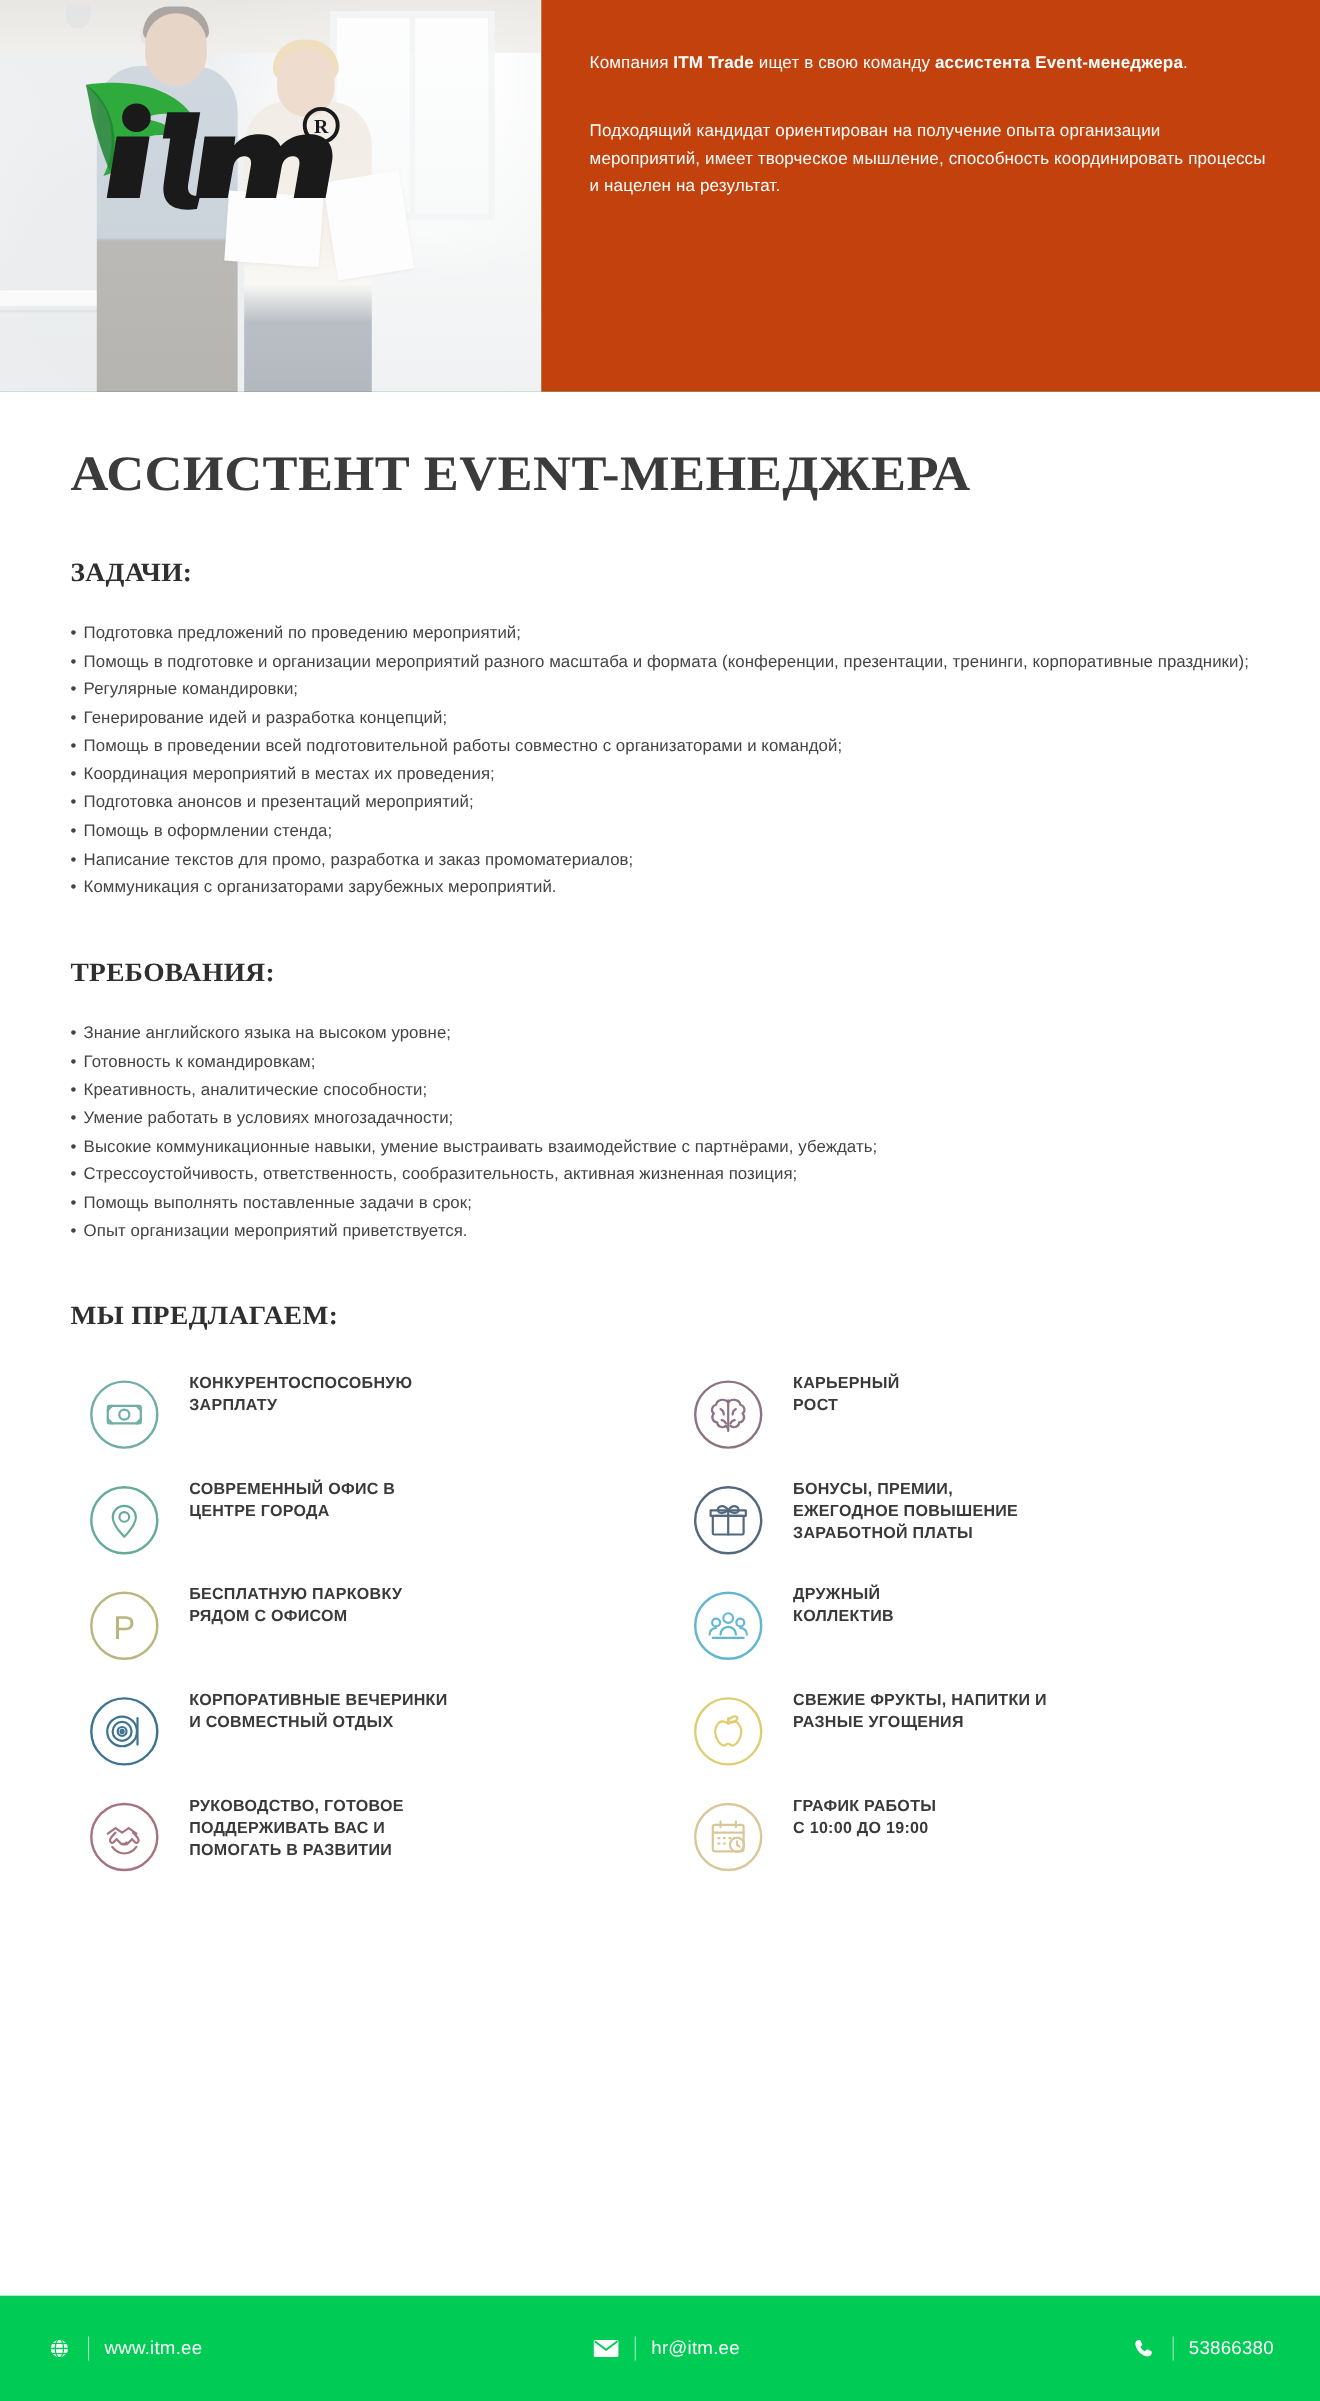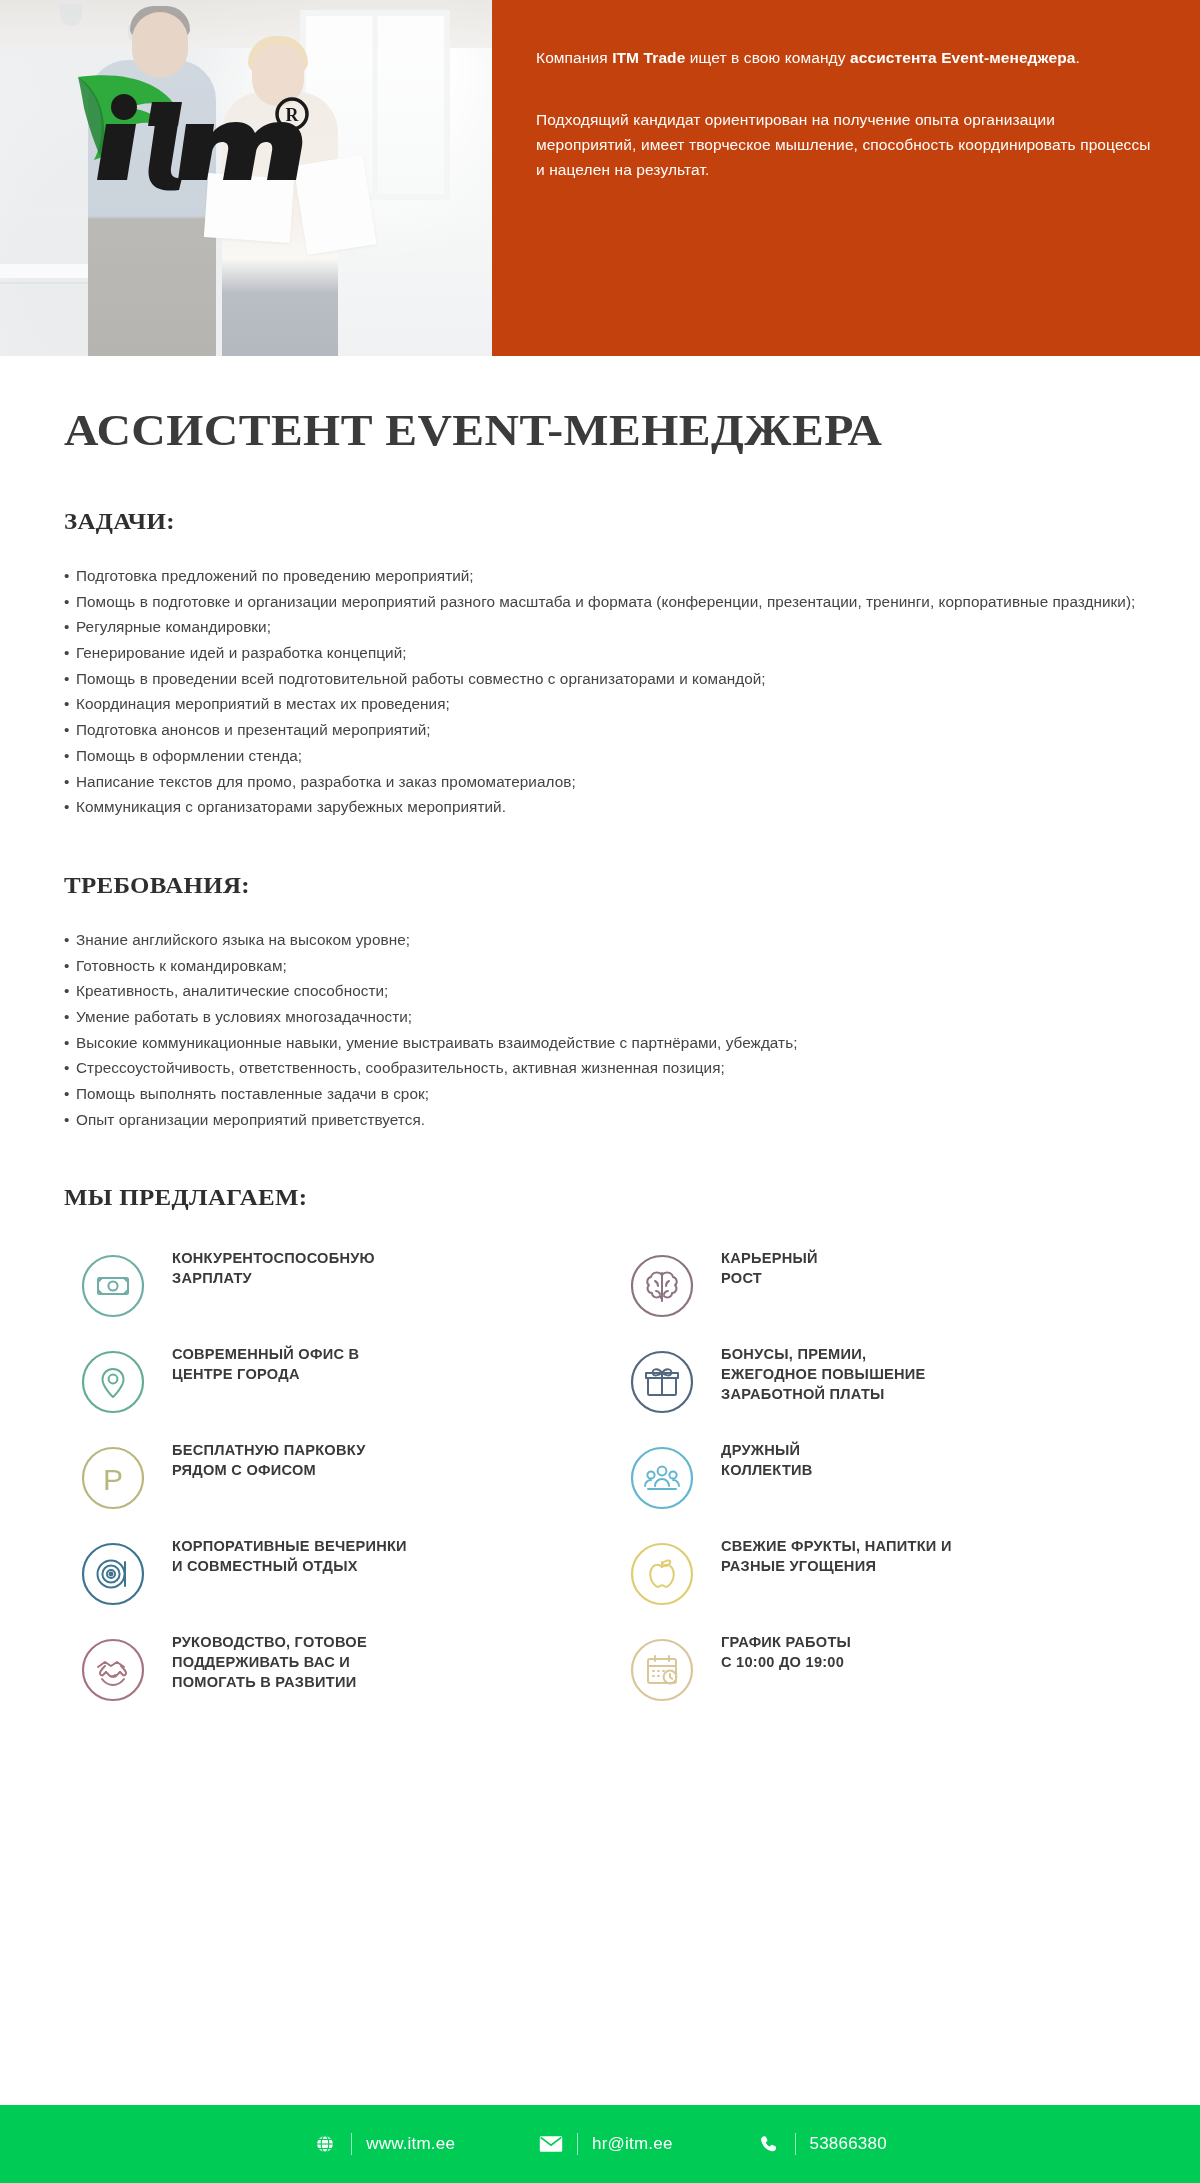--- a/index.html
+++ b/index.html
@@ -217,25 +217,25 @@
     color: #3a3a3a;
     letter-spacing: .25px;
     white-space: pre-line;
   }
 
   
   .footer {
     position: absolute;
     left: 0; bottom: 0;
     width: 100%;
-    height: 78px;
+    height: 96px;
     background: #00cc55;
     display: flex;
     align-items: center;
-    justify-content: center;
+    justify-content: space-between;
     gap: 0;
   }
   .contact {
     display: flex;
     align-items: center;
     color: #ffffff;
     font-size: 17px;
     margin: 0 42px;
   }
   .contact-ico {

